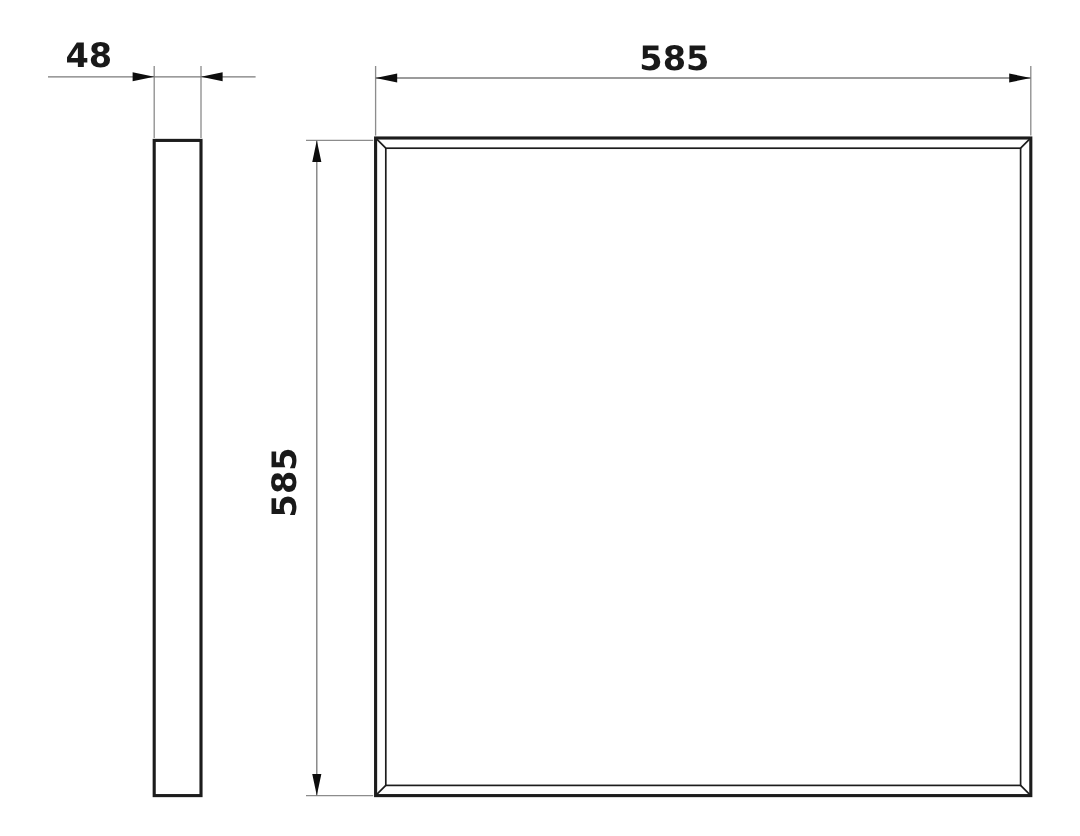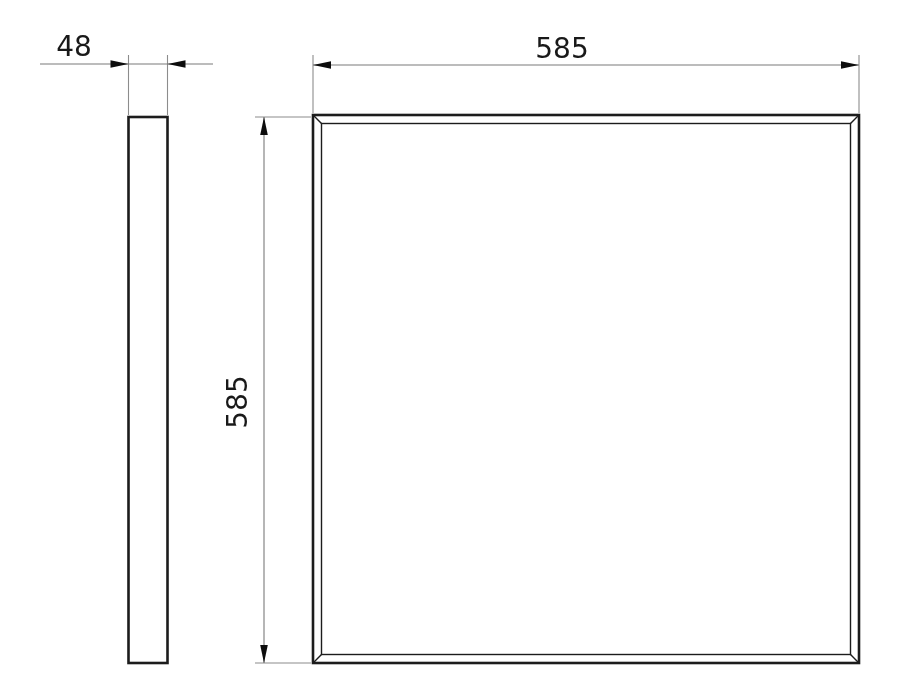--- a/index.html
+++ b/index.html
@@ -6,20 +6,21 @@
     margin: 0;
     padding: 0;
     background: var(--background, #ffffff);
   }
   .stage {
     position: relative;
     width: 900px;
     height: 697px;
     background: var(--background, #ffffff);
     overflow: hidden;
+    font-weight: bold;
   }
   svg { display: block; }
 
   .outline-thick {
     fill: #ffffff;
     stroke: var(--outline, #1c1c1c);
     stroke-width: 2.6;
     stroke-linejoin: miter;
   }
   .outline-thin {

